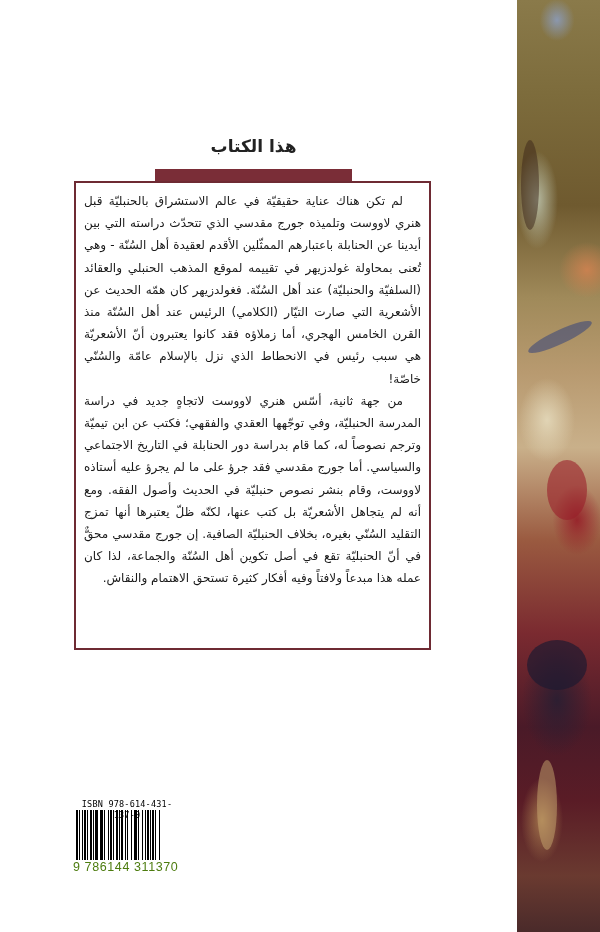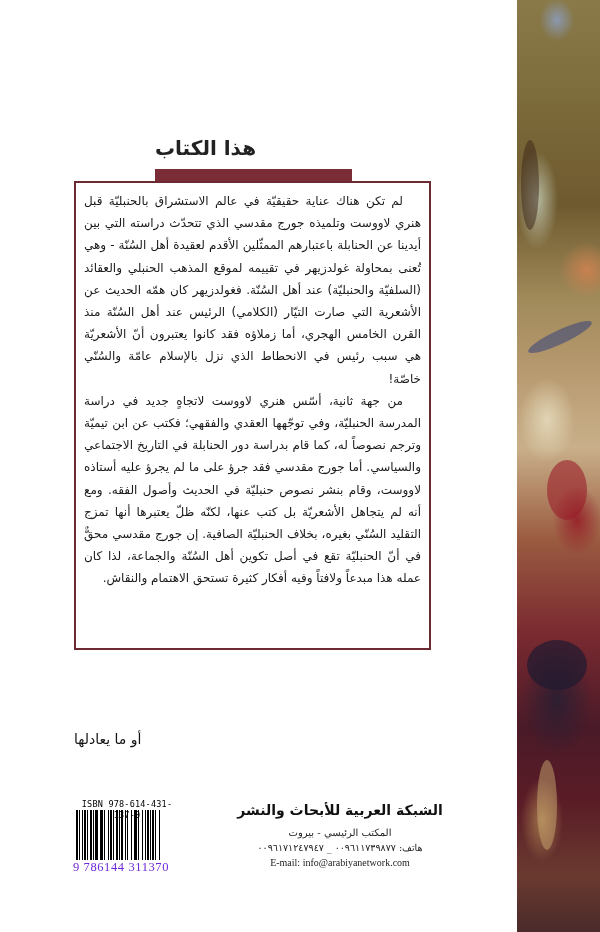--- a/index.html
+++ b/index.html
@@ -26,23 +26,23 @@
         #8a7a4a 0%, #7d6c3c 10%, #6f5a2f 22%, #a08a5a 32%,
         #b89a70 40%, #c9b08a 48%, #9a5a40 58%, #7a2a30 68%,
         #4a1a28 78%, #5a1c26 86%, #6a3a30 94%, #4a2a2a 100%);
   }
   .painting-stroke {
     position: absolute; border-radius: 50%; opacity: 0.75;
   }
 
   .section-title {
     position: absolute; left: 155px; top: 136px; width: 197px;
-    text-align: left; direction: rtl;
+    text-align: center; direction: rtl;
     font-family: "DejaVu Sans", sans-serif; font-weight: bold;
-    font-size: 20px; color: #222;
+    font-size: 17px; color: #222;
   }
   .title-bar {
     position: absolute; left: 155px; top: 169px; width: 197px; height: 12px;
     background: #7a2d37;
   }
   .desc-box {
     position: absolute; left: 74px; top: 181px; width: 357px; height: 469px;
     border: 2px solid #6e2a33; box-sizing: border-box;
     background: #ffffff;
   }
@@ -66,22 +66,22 @@
     position: absolute; left: 72px; top: 799px; width: 110px; height: 80px;
   }
   .isbn-label {
     font-family: "DejaVu Sans Mono", monospace; font-size: 8.5px;
     text-align: center; letter-spacing: 0.2px; color: #000; height: 11px; line-height: 11px;
   }
   .bars { display: flex; align-items: stretch; height: 56px; margin-left: 4px; }
   .bar { background: #000; height: 100%; }
   .gap { height: 100%; }
   .barcode-digits {
-    font-family: Liberation Serif, serif; font-size: 12.5px;
-    letter-spacing: 0.6px; color: #6d28d9; margin-top: -6px; background: transparent;
+    font-family: Liberation Sans, sans-serif; font-size: 12.5px;
+    letter-spacing: 0.6px; color: #4d7c0f; margin-top: -6px; background: transparent;
   }
   .barcode-digits span { background: #fff; padding: 0 1px; }
 
   .publisher {
     position: absolute; left: 230px; top: 800px; width: 220px;
     text-align: center; direction: rtl;
   }
   .publisher-name {
     font-family: "DejaVu Sans", sans-serif; font-weight: bold; font-size: 14px;
     color: #111; line-height: 20px;
@@ -114,21 +114,20 @@
   <div class="section-title">هذا الكتاب</div>
   <div class="title-bar"></div>
 
   <div class="desc-box"></div>
   <div class="desc-text">
     <p>لم تكن هناك عناية حقيقيّة في عالم الاستشراق بالحنبليّة قبل هنري لاووست وتلميذه جورج مقدسي الذي تتحدّث دراسته التي بين أيدينا عن الحنابلة باعتبارهم الممثّلين الأقدم لعقيدة أهل السُنّة - وهي تُعنى بمحاولة غولدزيهر في تقييمه لموقع المذهب الحنبلي والعقائد (السلفيّة والحنبليّة) عند أهل السُنّة. فغولدزيهر كان همّه الحديث عن الأشعرية التي صارت التيّار (الكلامي) الرئيس عند أهل السُنّة منذ القرن الخامس الهجري، أما زملاؤه فقد كانوا يعتبرون أنّ الأشعريّة هي سبب رئيس في الانحطاط الذي نزل بالإسلام عامّة والسُنّي خاصّة!</p>
     <p>من جهة ثانية، أسّس هنري لاووست لاتجاهٍ جديد في دراسة المدرسة الحنبليّة، وفي توجّهها العقدي والفقهي؛ فكتب عن ابن تيميّة وترجم نصوصاً له، كما قام بدراسة دور الحنابلة في التاريخ الاجتماعي والسياسي. أما جورج مقدسي فقد جرؤ على ما لم يجرؤ عليه أستاذه لاووست، وقام بنشر نصوص حنبليّة في الحديث وأصول الفقه. ومع أنه لم يتجاهل الأشعريّة بل كتب عنها، لكنّه ظلّ يعتبرها أنها تمزج التقليد السُنّي بغيره، بخلاف الحنبليّة الصافية. إن جورج مقدسي محقٌّ في أنّ الحنبليّة تقع في أصل تكوين أهل السُنّة والجماعة، لذا كان عمله هذا مبدعاً ولافتاً وفيه أفكار كثيرة تستحق الاهتمام والنقاش.</p>
   </div>
 
   <div class="price">
-    <div>أو ما يعادلها</div>
   </div>
 
   <div class="barcode-block">
     <div class="isbn-label">ISBN 978-614-431-137-0</div>
     <div class="bars" id="bars">
         <div class="bar" style="width: 1.9px;"></div>
         <div class="gap" style="width: 0.95px;"></div>
         <div class="bar" style="width: 0.95px;"></div>
         <div class="gap" style="width: 1.9px;"></div>
         <div class="bar" style="width: 0.95px;"></div>
@@ -184,20 +183,14 @@
         <div class="bar" style="width: 1.9px;"></div>
         <div class="gap" style="width: 0.95px;"></div>
         <div class="bar" style="width: 0.95px;"></div>
         <div class="gap" style="width: 2.85px;"></div>
         <div class="bar" style="width: 0.95px;"></div>
         <div class="gap" style="width: 0.95px;"></div>
       </div>
     <div class="barcode-digits"><span>9 786144 311370</span></div>
   </div>
 
-  <div class="publisher">
-    <div class="publisher-name">الشبكة العربية للأبحاث والنشر</div>
-    <div class="publisher-office">المكتب الرئيسي - بيروت</div>
-    <div class="publisher-phone">هاتف: ٠٠٩٦١١٧٣٩٨٧٧ _ ٠٠٩٦١٧١٢٤٧٩٤٧</div>
-    <div class="publisher-email">E-mail: info@arabiyanetwork.com</div>
-  </div>
 
 </div>
 
 </body></html>

